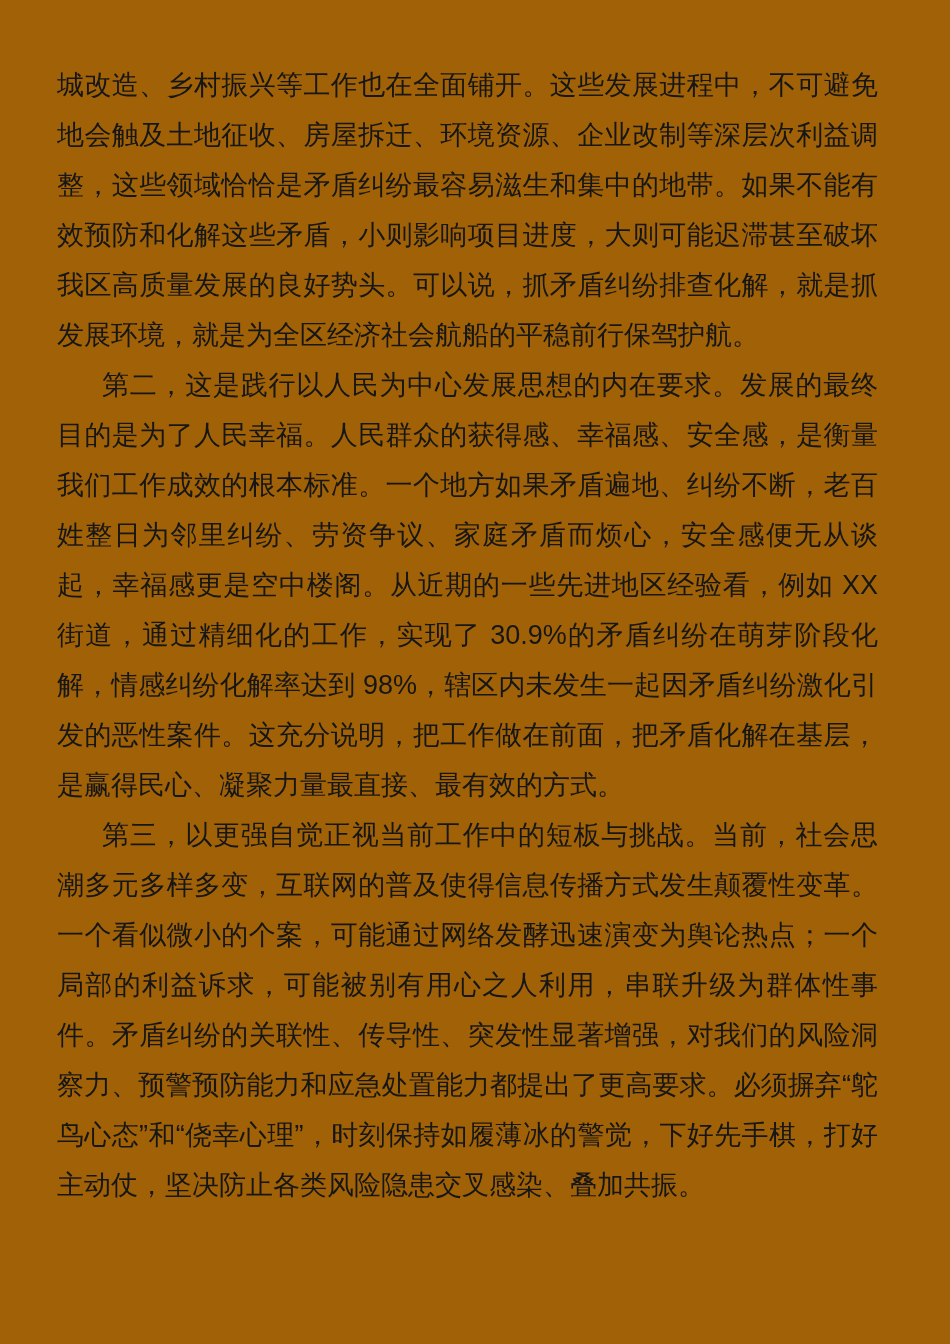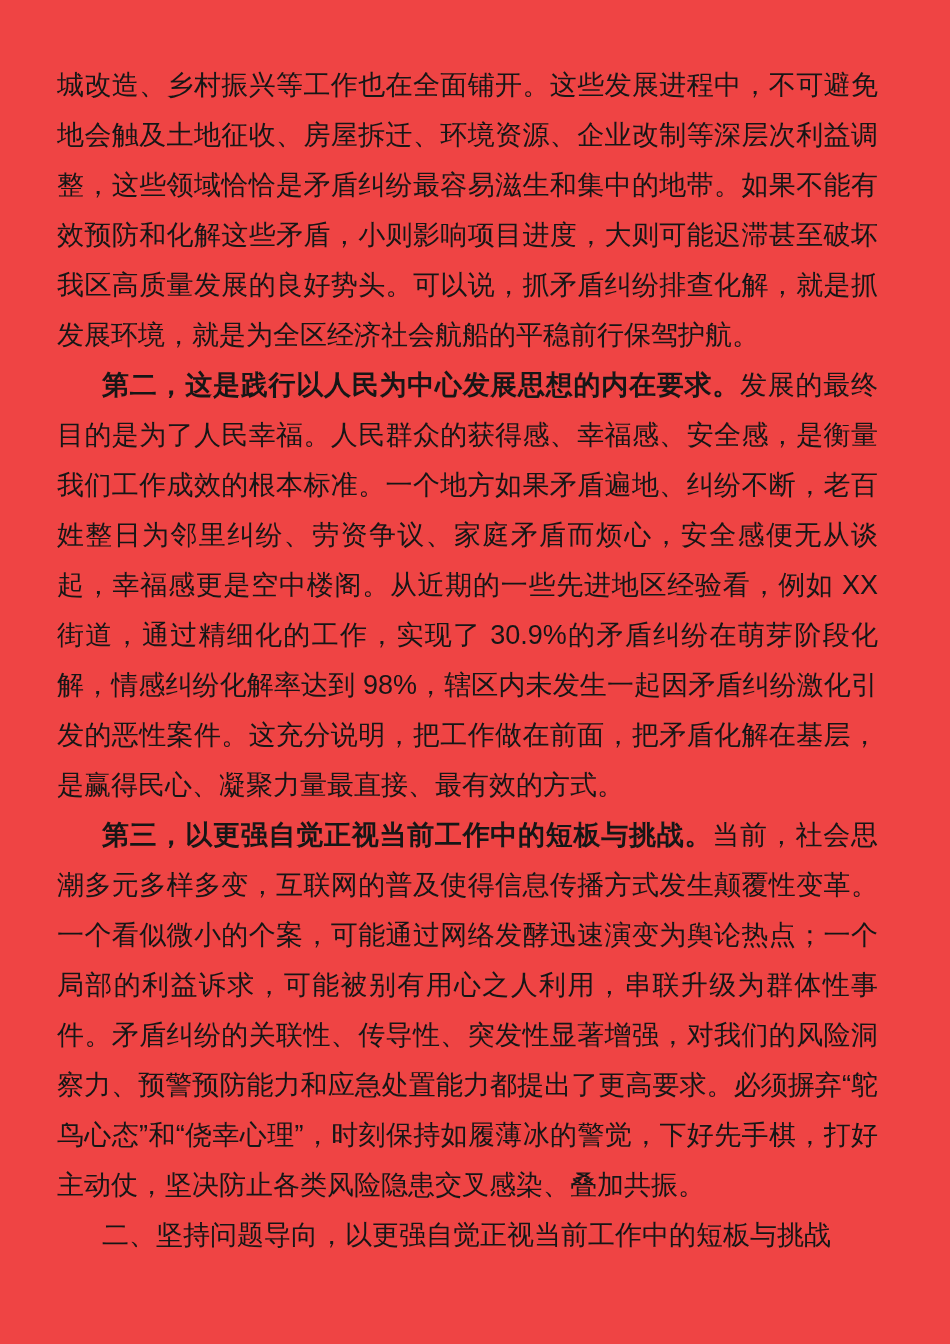--- a/index.html
+++ b/index.html
@@ -5,56 +5,55 @@
   html, body {
     margin: 0;
     padding: 0;
     background: #ffffff;
   }
   .page {
     position: relative;
     box-sizing: border-box;
     width: 950px;
     height: 1344px;
-    background: #ef4444;
+    background: #a16207;
     overflow: hidden;
     padding: 60px 72px 0 57px;
     font-family: "Liberation Sans", sans-serif;
     font-size: 27px;
     line-height: 50px;
     color: #161616;
     text-align: justify;
     
     font-feature-settings: "halt" 1;
   }
   .para {
     margin: 0;
     padding: 0;
     text-indent: 45px;
   }
   .para.no-indent {
     text-indent: 0;
   }
   .para .lead {
-    font-weight: bold;
+    font-weight: normal;
   }
   .section-heading {
     margin: 0;
     padding: 0;
     text-indent: 45px;
     font-weight: normal;
     text-align: left;
   }
 </style>
 </head>
 <body>
 
 <div class="page">
 
   <p class="para no-indent"><span class="body-text">城改造、乡村振兴等工作也在全面铺开。这些发展进程中，不可避免地会触及土地征收、房屋拆迁、环境资源、企业改制等深层次利益调整，这些领域恰恰是矛盾纠纷最容易滋生和集中的地带。如果不能有效预防和化解这些矛盾，小则影响项目进度，大则可能迟滞甚至破坏我区高质量发展的良好势头。可以说，抓矛盾纠纷排查化解，就是抓发展环境，就是为全区经济社会航船的平稳前行保驾护航。</span></p>
 
   <p class="para"><strong class="lead">第二，这是践行以人民为中心发展思想的内在要求。</strong><span class="body-text">发展的最终目的是为了人民幸福。人民群众的获得感、幸福感、安全感，是衡量我们工作成效的根本标准。一个地方如果矛盾遍地、纠纷不断，老百姓整日为邻里纠纷、劳资争议、家庭矛盾而烦心，安全感便无从谈起，幸福感更是空中楼阁。从近期的一些先进地区经验看，例如 XX 街道，通过精细化的工作，实现了 30.9%的矛盾纠纷在萌芽阶段化解，情感纠纷化解率达到 98%，辖区内未发生一起因矛盾纠纷激化引发的恶性案件。这充分说明，把工作做在前面，把矛盾化解在基层，是赢得民心、凝聚力量最直接、最有效的方式。</span></p>
 
   <p class="para"><strong class="lead">第三，以更强自觉正视当前工作中的短板与挑战。</strong><span class="body-text">当前，社会思潮多元多样多变，互联网的普及使得信息传播方式发生颠覆性变革。一个看似微小的个案，可能通过网络发酵迅速演变为舆论热点；一个局部的利益诉求，可能被别有用心之人利用，串联升级为群体性事件。矛盾纠纷的关联性、传导性、突发性显著增强，对我们的风险洞察力、预警预防能力和应急处置能力都提出了更高要求。必须摒弃“鸵鸟心态”和“侥幸心理”，时刻保持如履薄冰的警觉，下好先手棋，打好主动仗，坚决防止各类风险隐患交叉感染、叠加共振。</span></p>
 
-  <p class="section-heading">二、坚持问题导向，以更强自觉正视当前工作中的短板与挑战</p>
 
 </div>
 
 </body></html>

